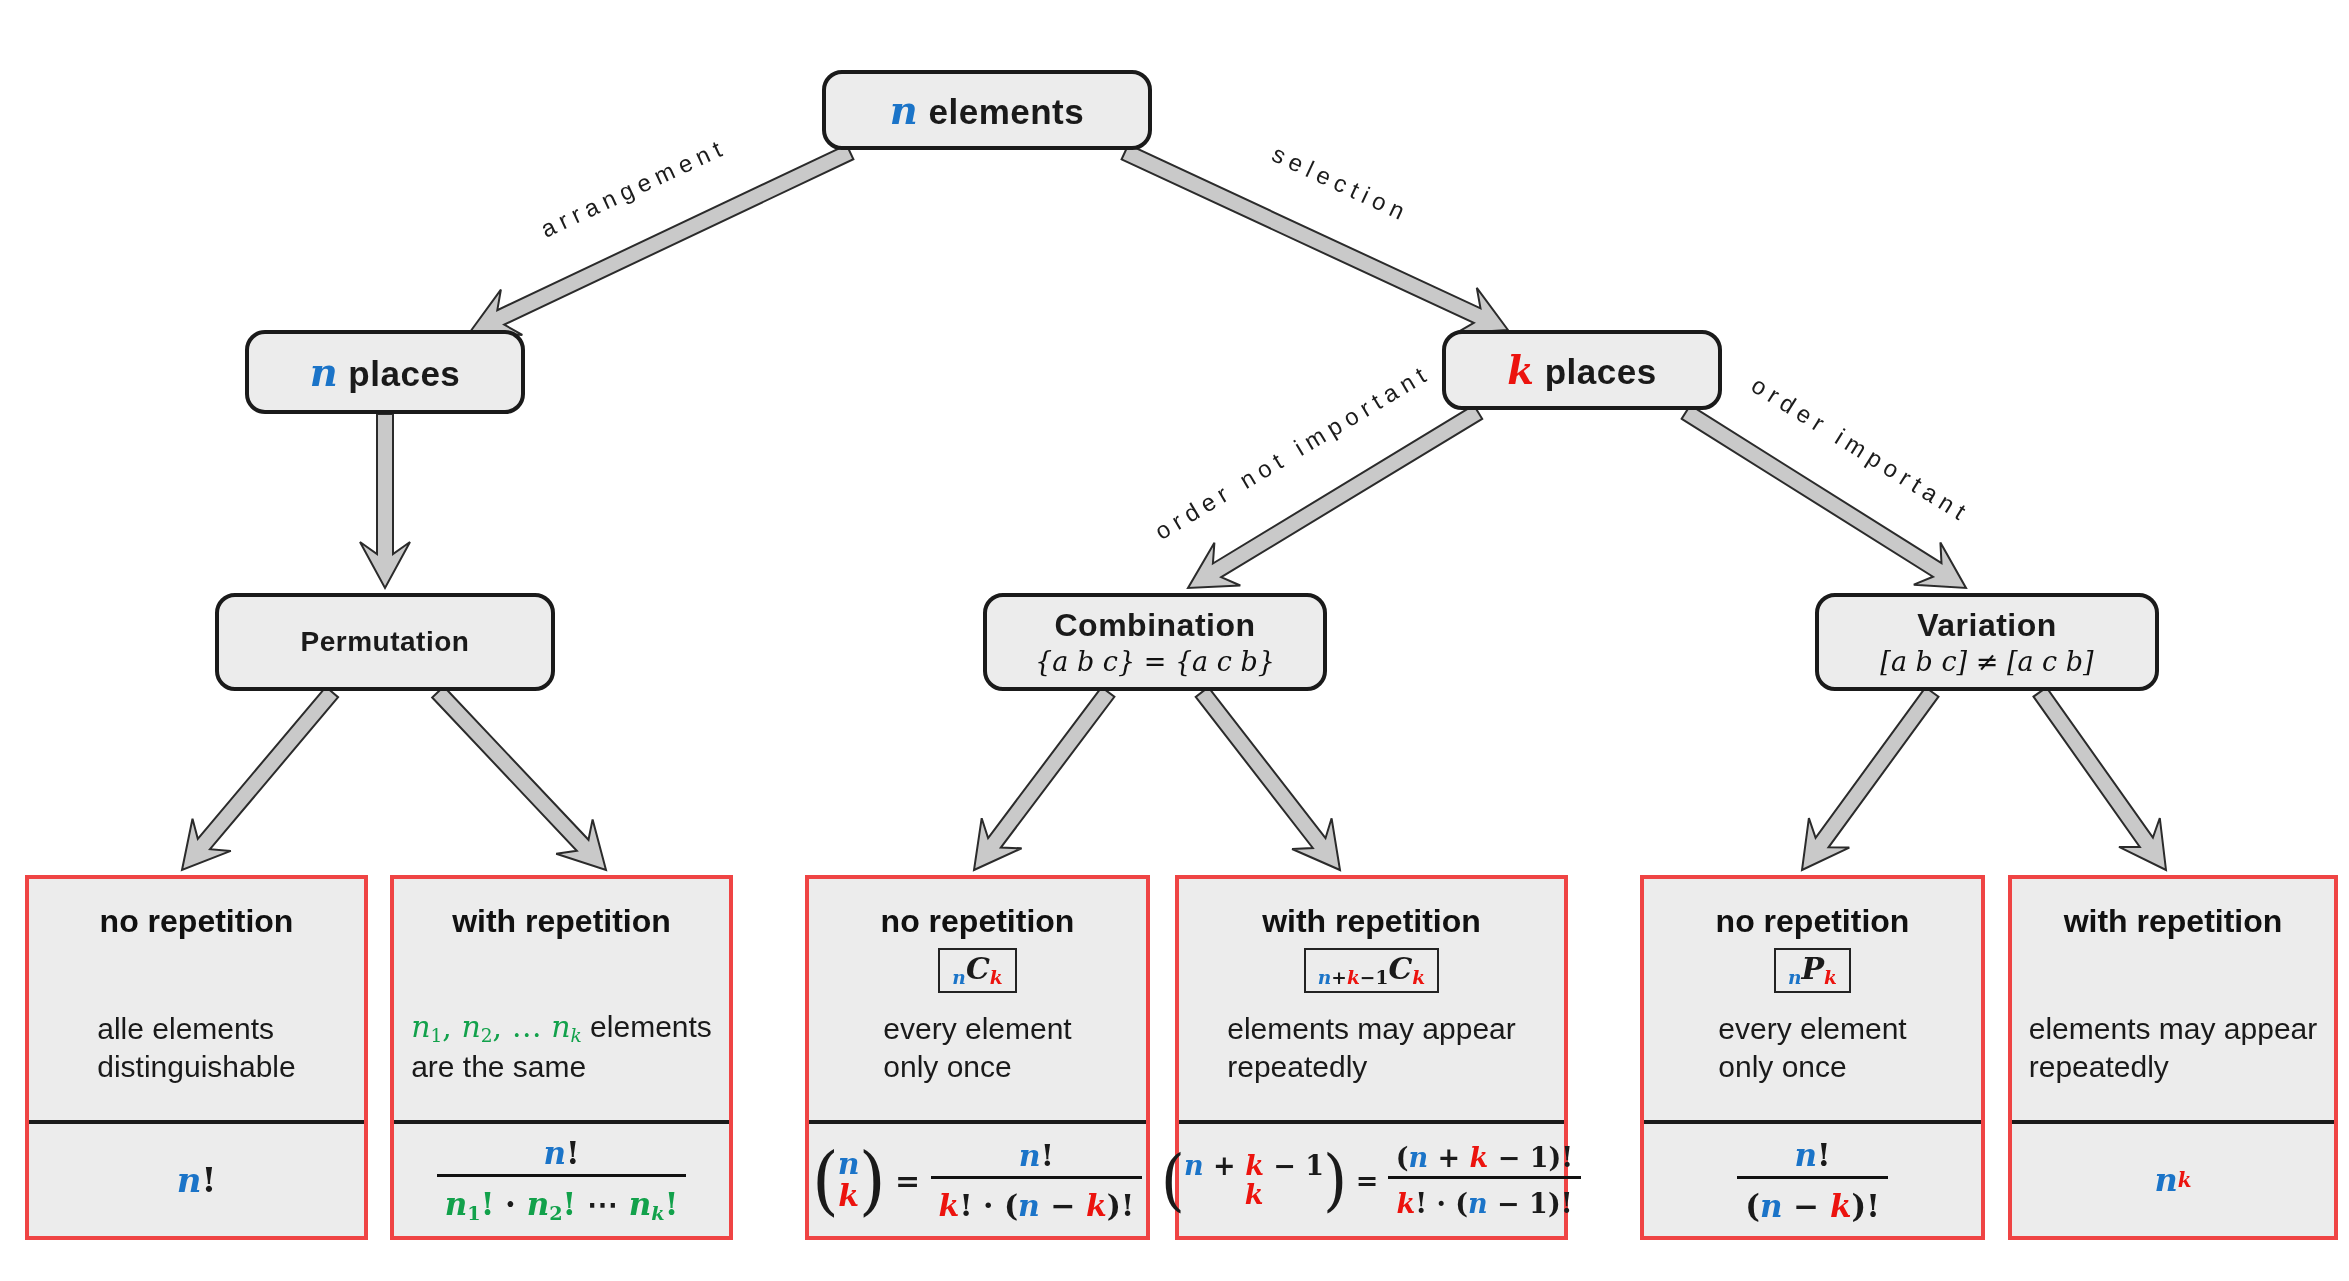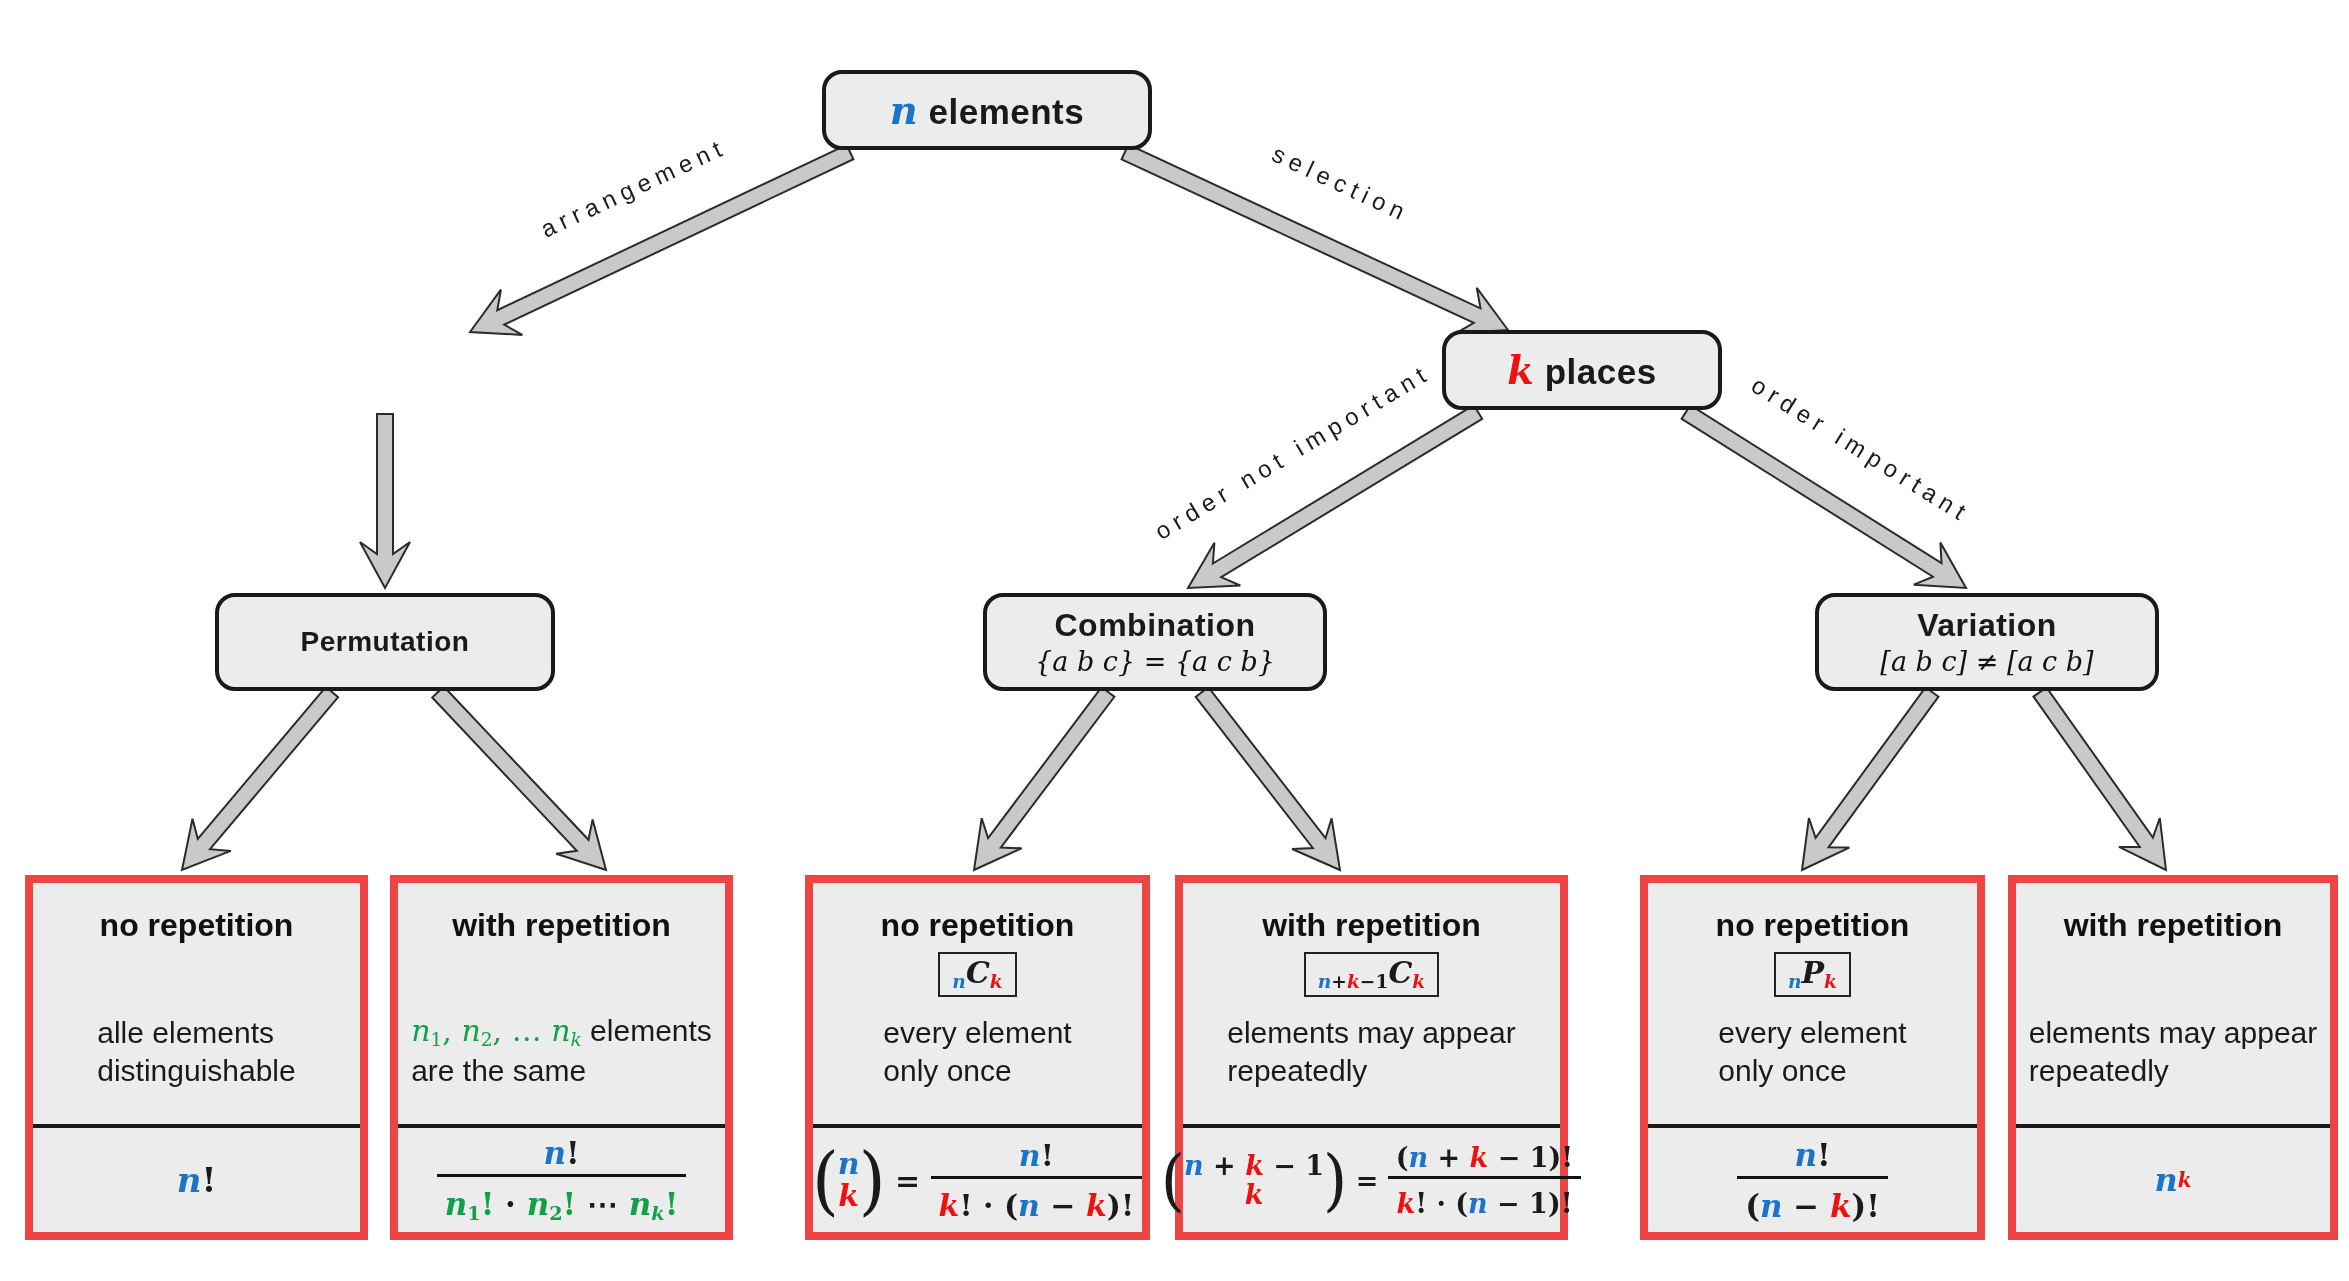--- a/index.html
+++ b/index.html
@@ -7,21 +7,21 @@
           font-family:"Liberation Sans",sans-serif;color:#111;}
   svg.arrows{position:absolute;left:0;top:0;}
   
   .node{position:absolute;background:#ececec;border:4px solid #1a1a1a;border-radius:20px;
         display:flex;flex-direction:column;align-items:center;justify-content:center;
         box-sizing:border-box;}
   .ntitle{font-weight:700;font-size:35px;letter-spacing:0.5px;white-space:nowrap;}
   .ntitle .tok.m{font-family:"DejaVu Serif",serif;font-weight:700;font-size:1.1em;}
   .subtitle{font-family:"DejaVu Serif",serif;font-style:italic;font-size:27px;margin-top:2px;white-space:nowrap;}
   
-  .leaf{position:absolute;top:875px;height:365px;background:#ececec;border:8px solid #ef4444;
+  .leaf{position:absolute;top:875px;height:365px;background:#ececec;border:4px solid #ef4444;
         box-sizing:border-box;display:flex;flex-direction:column;}
   .leaf-top{height:241px;display:flex;flex-direction:column;align-items:center;box-sizing:border-box;padding-top:24px;}
   .leaf-header{font-weight:700;font-size:32px;}
   .leaf-badge{margin-top:8px;border:2px solid #222;padding:1px 12px 3px;font-size:30px;}
   .leaf-desc{margin-top:auto;margin-bottom:34px;text-align:left;font-size:30px;line-height:1.27;}
   .leaf-formula{flex:1;border-top:4px solid #1a1a1a;display:flex;align-items:center;justify-content:center;
         font-size:31px;}
   .leaf.l3 .leaf-formula{font-size:30px;}
   .leaf.l4 .leaf-formula{font-size:27px;}
   
@@ -65,20 +65,23 @@
 
   <div class="edge-label" style="left:634px;top:188px;transform:translate(-50%,-50%) rotate(-25deg);">arrangement</div>
   <div class="edge-label" style="left:1341px;top:184px;transform:translate(-50%,-50%) rotate(25deg);">selection</div>
   <div class="edge-label" style="left:1293px;top:452px;transform:translate(-50%,-50%) rotate(-31deg);">order not important</div>
   <div class="edge-label" style="left:1861px;top:450px;transform:translate(-50%,-50%) rotate(32deg);">order important</div>
 
   <div class="node" style="left:822px;top:70px;width:330px;height:80px;align-items:center;">
     <div class="ntitle"><span class="tok c-n it m">n</span><span class="tok c-b"> elements</span></div>
   </div>
 
+  <div class="node" style="left:245px;top:330px;width:280px;height:84px;">
+    <div class="ntitle"><span class="tok c-n it m">n</span><span class="tok c-b"> places</span></div>
+  </div>
 
   <div class="node" style="left:1442px;top:330px;width:280px;height:80px;">
     <div class="ntitle"><span class="tok c-k it m">k</span><span class="tok c-b"> places</span></div>
   </div>
 
   <div class="node" style="left:215px;top:593px;width:340px;height:98px;">
     <div class="ntitle" style="font-size:28px;"><span class="tok c-b">Permutation</span></div>
   </div>
 
   <div class="node" style="left:983px;top:593px;width:344px;height:98px;">

